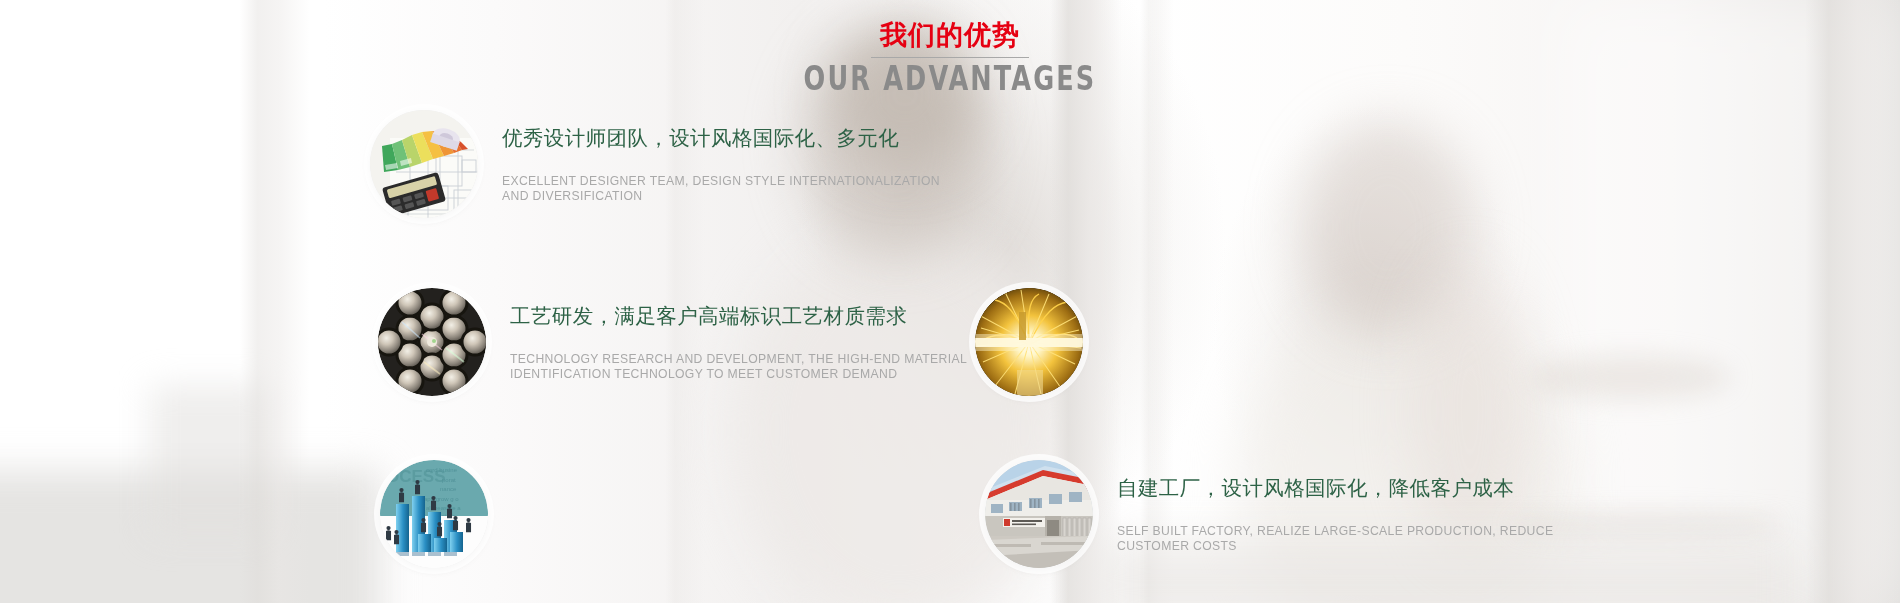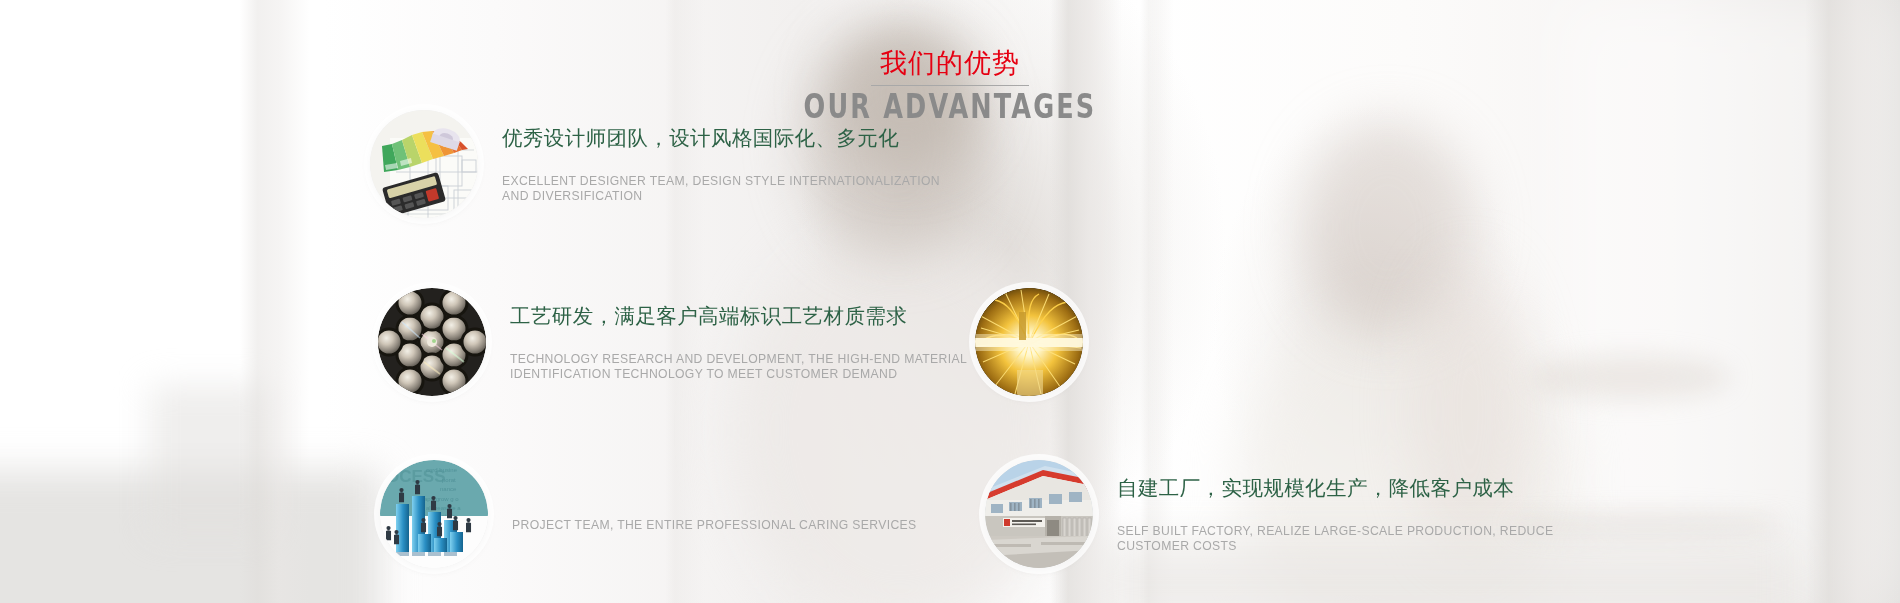--- a/index.html
+++ b/index.html
@@ -66,22 +66,21 @@
     left: 0; right: 0;
     top: 18px;
     text-align: center;
     z-index: 5;
   }
   #title-cn {
     font-size: 27px;
     line-height: 34px;
     color: #e60012;
     letter-spacing: 1px;
-    font-weight: 400;
-    margin-top: 28px;
+    font-weight: 700;
   }
   #title-divider {
     width: 158px;
     height: 1px;
     background: #a8a8a8;
     margin: 5px auto 2px;
   }
   #title-en {
     font-family: "DejaVu Sans Condensed", "Liberation Sans Narrow", "Liberation Sans", sans-serif;
     font-size: 33px;
@@ -414,21 +413,20 @@
             </g>
           <g transform="translate(86,58) scale(0.42)">
               <circle cx="6" cy="5" r="5"></circle>
               <path d="M0 12 q6 -4 12 0 v22 h-12 z"></path>
             </g>
         </g>
       </g>
     </svg>
   </div>
   <div class="copy">
-    <div class="copy-en">PROJECT TEAM, THE ENTIRE PROFESSIONAL CARING SERVICES</div>
   </div>
 </div>
 
 <div class="advantage" id="advantage-5">
   <div class="thumb">
     <svg viewBox="0 0 108 108">
       <defs>
           <clipPath id="cl5">
             <circle cx="54" cy="54" r="54"></circle>
           </clipPath>
@@ -477,17 +475,17 @@
         <path d="M0 80 L108 76 L108 92 L0 100 Z" fill="#d9d6d0"></path>
         <path d="M0 96 L108 90 L108 108 L0 108 Z" fill="#c3bfb8"></path>
         <g fill="#b3aea7" opacity=".7">
           <rect x="6" y="84" width="40" height="3"></rect>
             <rect x="56" y="82" width="46" height="3"></rect>
         </g>
       </g>
     </svg>
   </div>
   <div class="copy">
-    <div class="copy-cn">自建工厂，实现规模化生产，降低客户成本</div>
+    <div class="copy-cn">自建工厂，设计风格国际化，降低客户成本</div>
     <div class="copy-en">SELF BUILT FACTORY, REALIZE LARGE-SCALE PRODUCTION, REDUCE
 CUSTOMER COSTS</div>
   </div>
 </div>
 
 </body></html>

